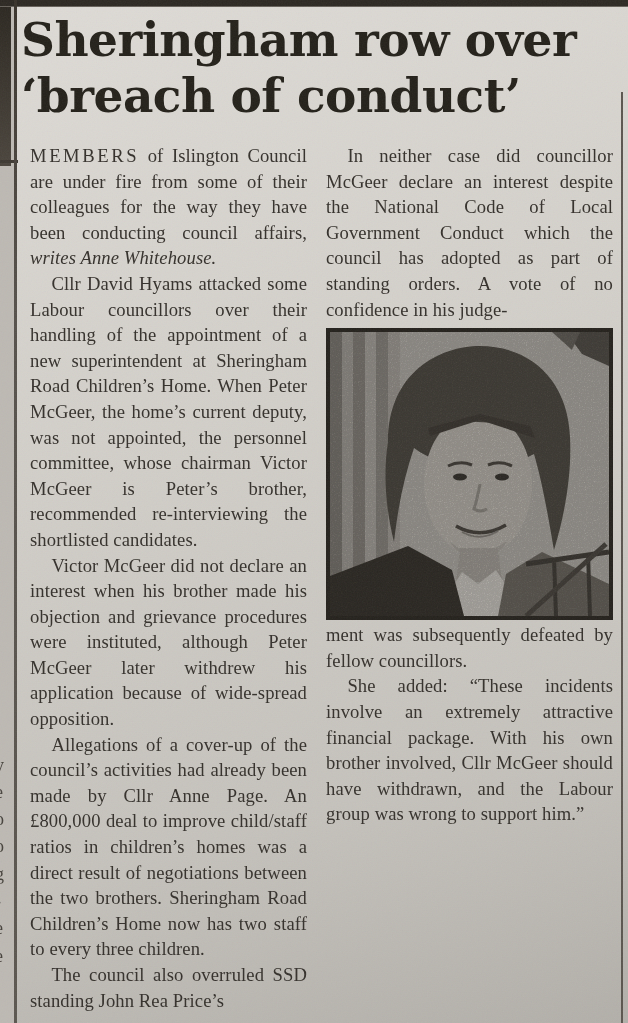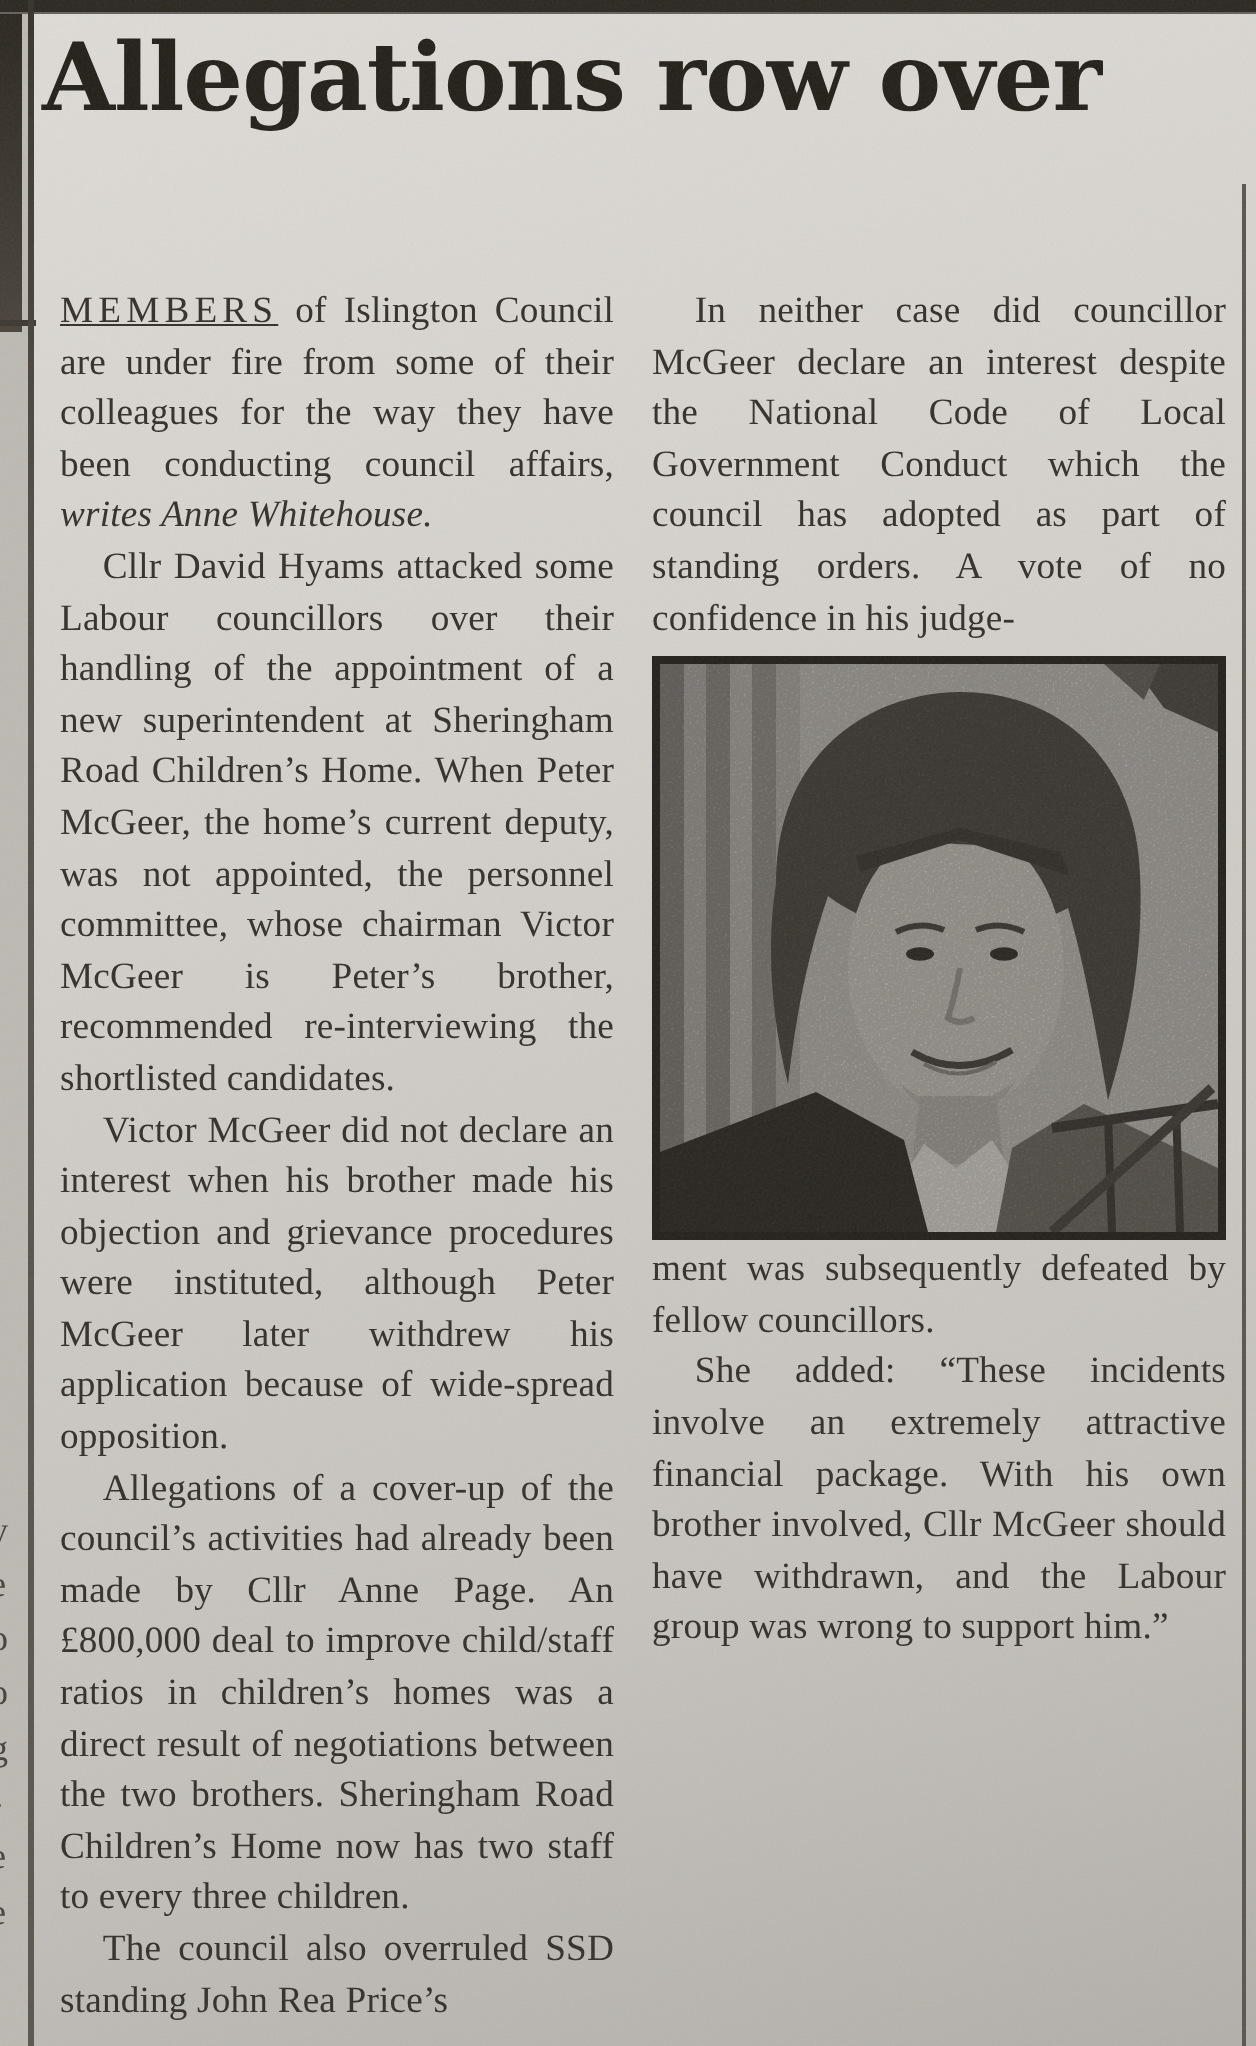--- a/index.html
+++ b/index.html
@@ -27,21 +27,21 @@
 
   
   .col { position:absolute; top:143px; }
   .col-left  { left:30px;  width:277px; }
   .col-right { left:326px; width:287px; }
   .col p {
     margin:0; font-size:18.6px; line-height:25.6px; color:#34302b;
     text-align:justify; letter-spacing:0.1px;
   }
   .indent { text-indent:1.15em; }
-  .lead-word { letter-spacing:2.6px;text-decoration:underline; }
+  .lead-word { letter-spacing:2.6px; }
   .byline-italic { font-style:italic; }
 
   
   .photo-frame { margin:6px 0 2px 0; border:4px solid #24211c; width:279px; background:#b7b3ac; }
   .photo-frame svg { display:block; }
   .caption {
     font:700 19px/24px "Liberation Sans", sans-serif; color:#26231e;
     margin:3px 0 5px 1px; letter-spacing:0.2px;
   }
 
@@ -67,21 +67,22 @@
     <span>o</span>
     <span>o</span>
     <span>g</span>
     <span>-</span>
     <span>e</span>
     <span>e</span>
     <span>t</span>
   </div>
 
   <div class="headline">
-    <div>Allegations row over</div>
+    <div>Sheringham row over</div>
+    <div>‘breach of conduct’</div>
   </div>
 
   <div class="col col-left">
     <p><span class="lead-word">MEMBERS</span><span> of Islington Council are under fire from some of their colleagues for the way they have been conducting council affairs, </span><span class="byline-italic">writes Anne Whitehouse.</span></p>
     <p class="indent">Cllr David Hyams attacked some Labour councillors over their handling of the appointment of a new superintendent at Sheringham Road Children’s Home. When Peter McGeer, the home’s current deputy, was not appointed, the personnel committee, whose chairman Victor McGeer is Peter’s brother, recommended re-interviewing the shortlisted candidates.</p>
     <p class="indent">Victor McGeer did not declare an interest when his brother made his objection and grievance procedures were instituted, although Peter McGeer later withdrew his application because of wide-spread opposition.</p>
     <p class="indent">Allegations of a cover-up of the council’s activities had already been made by Cllr Anne Page. An £800,000 deal to improve child/staff ratios in children’s homes was a direct result of negotiations between the two brothers. Sheringham Road Children’s Home now has two staff to every three children.</p>
     <p class="indent">The council also overruled SSD standing John Rea Price’s</p>
   </div>
 

